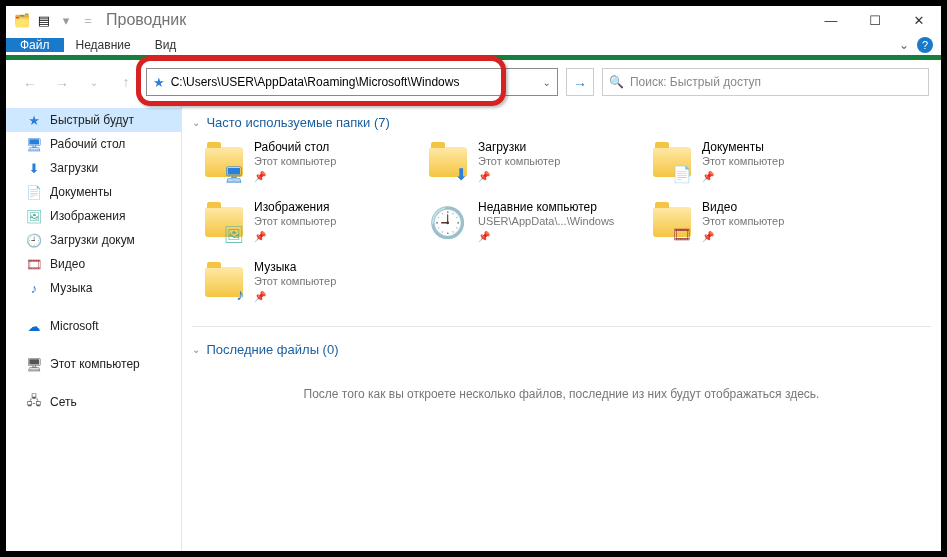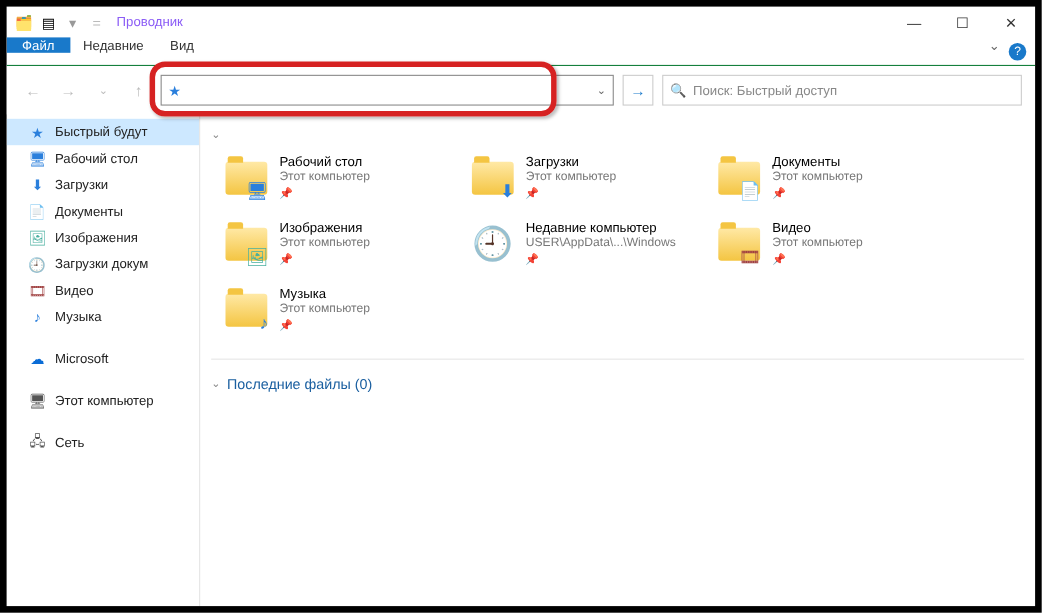--- a/index.html
+++ b/index.html
@@ -2,25 +2,25 @@
 <html><head>
 <meta charset="utf-8">
 <style>
   * { box-sizing: border-box; font-family: "Segoe UI", Tahoma, sans-serif; }
   html,body { margin:0; padding:0; }
   body { background:#fff; }
   .frame { width:947px; height:557px; border:6px solid #000; position:relative; background:#fff; display:flex; flex-direction:column; overflow:hidden;}
   .titlebar { display:flex; align-items:center; height:28px; padding-left:6px; }
   .titlebar .qat { display:flex; align-items:center; gap:2px;}
   .titlebar .qat .ico { width:20px; height:20px; display:flex; align-items:center; justify-content:center; font-size:13px;}
-  .titlebar .title { margin-left:8px; font-size:12px; color:#8b5cf6; }
+  .titlebar .title { margin-left:8px; font-size:16px; color:#737373; }
   .titlebar .winbtns { margin-left:auto; display:flex; }
   .titlebar .winbtns div { width:44px; height:28px; display:flex; align-items:center; justify-content:center; font-size:13px; color:#333; }
 
-  .ribbon-tabs { display:flex; align-items:flex-start; height:26px; font-size:12px; border-bottom:1px solid #15803d;}
+  .ribbon-tabs { display:flex; align-items:center; height:26px; font-size:12px; border-bottom:5px solid #15803d;}
   .ribbon-tabs .filebtn { background:#1979ca; color:#fff; padding:0 14px; display:flex; align-items:center; }
   .ribbon-tabs .tab { padding:0 12px; display:flex; align-items:center; color:#333; }
   .ribbon-tabs .spacer { flex:1; }
   .ribbon-tabs .chev { width:26px; display:flex; align-items:center; justify-content:center; color:#666;}
   .ribbon-tabs .help { width:26px; display:flex; align-items:center; justify-content:center; background:#1979ca; color:#fff; border-radius:50%; width:16px; height:16px; font-size:11px; margin:auto 8px auto 0;}
 
   .navbar { display:flex; align-items:center; height:44px; padding:0 12px; gap:8px; background:#fff;}
   .navarrow { width:24px; height:24px; display:flex; align-items:center; justify-content:center; color:#bbb; font-size:14px;}
   .addrwrap { position:relative; flex:0 0 412px; }
   .addr { display:flex; align-items:center; height:28px; border:1px solid #8a8a8a; background:#fff; padding:0 26px 0 6px; position:relative;}
@@ -101,20 +101,21 @@
 
   <div class="navbar">
     <div class="navarrow">←</div>
     <div class="navarrow">→</div>
     <div class="navarrow" style="font-size:10px;">⌄</div>
     <div class="navarrow">↑</div>
 
     <div class="addrwrap">
       <div class="addr">
         <span class="star">★</span>
+        <span class="path">C:\Users\USER\AppData\Roaming\Microsoft\Windows</span>
         <span class="drop">⌄</span>
       </div>
       <div class="addr-highlight"></div>
     </div>
 
     <div class="gobox">→</div>
 
     <div class="searchbox">
       <span>🔍</span>
       <span>Поиск: Быстрый доступ</span>
@@ -168,20 +169,21 @@
       <div class="sep"></div>
       <div class="item net">
           <span class="ic">🖧</span>
           <span>Сеть</span>
         </div>
     </div>
 
     <div class="main">
       <div class="group-head">
         <span class="chev">⌄</span>
+        <span>Часто используемые папки (7)</span>
       </div>
       <div class="tiles" id="tiles">
           <div class="tile">
             <div class="ticon">
               <div class="fld"></div>
               <span class="overlay" style="color:#2a7fdc;">🖥</span>
             </div>
             <div class="meta">
               <span class="t1">Рабочий стол</span>
               <span class="t2">Этот компьютер</span>
@@ -254,17 +256,18 @@
             </div>
           </div>
         </div>
 
       <div class="hr"></div>
 
       <div class="group-head">
         <span class="chev">⌄</span>
         <span>Последние файлы (0)</span>
       </div>
+      <div class="recent-empty">После того как вы откроете несколько файлов, последние из них будут отображаться здесь.</div>
     </div>
   </div>
 
 
 </div>
 
 </body></html>

